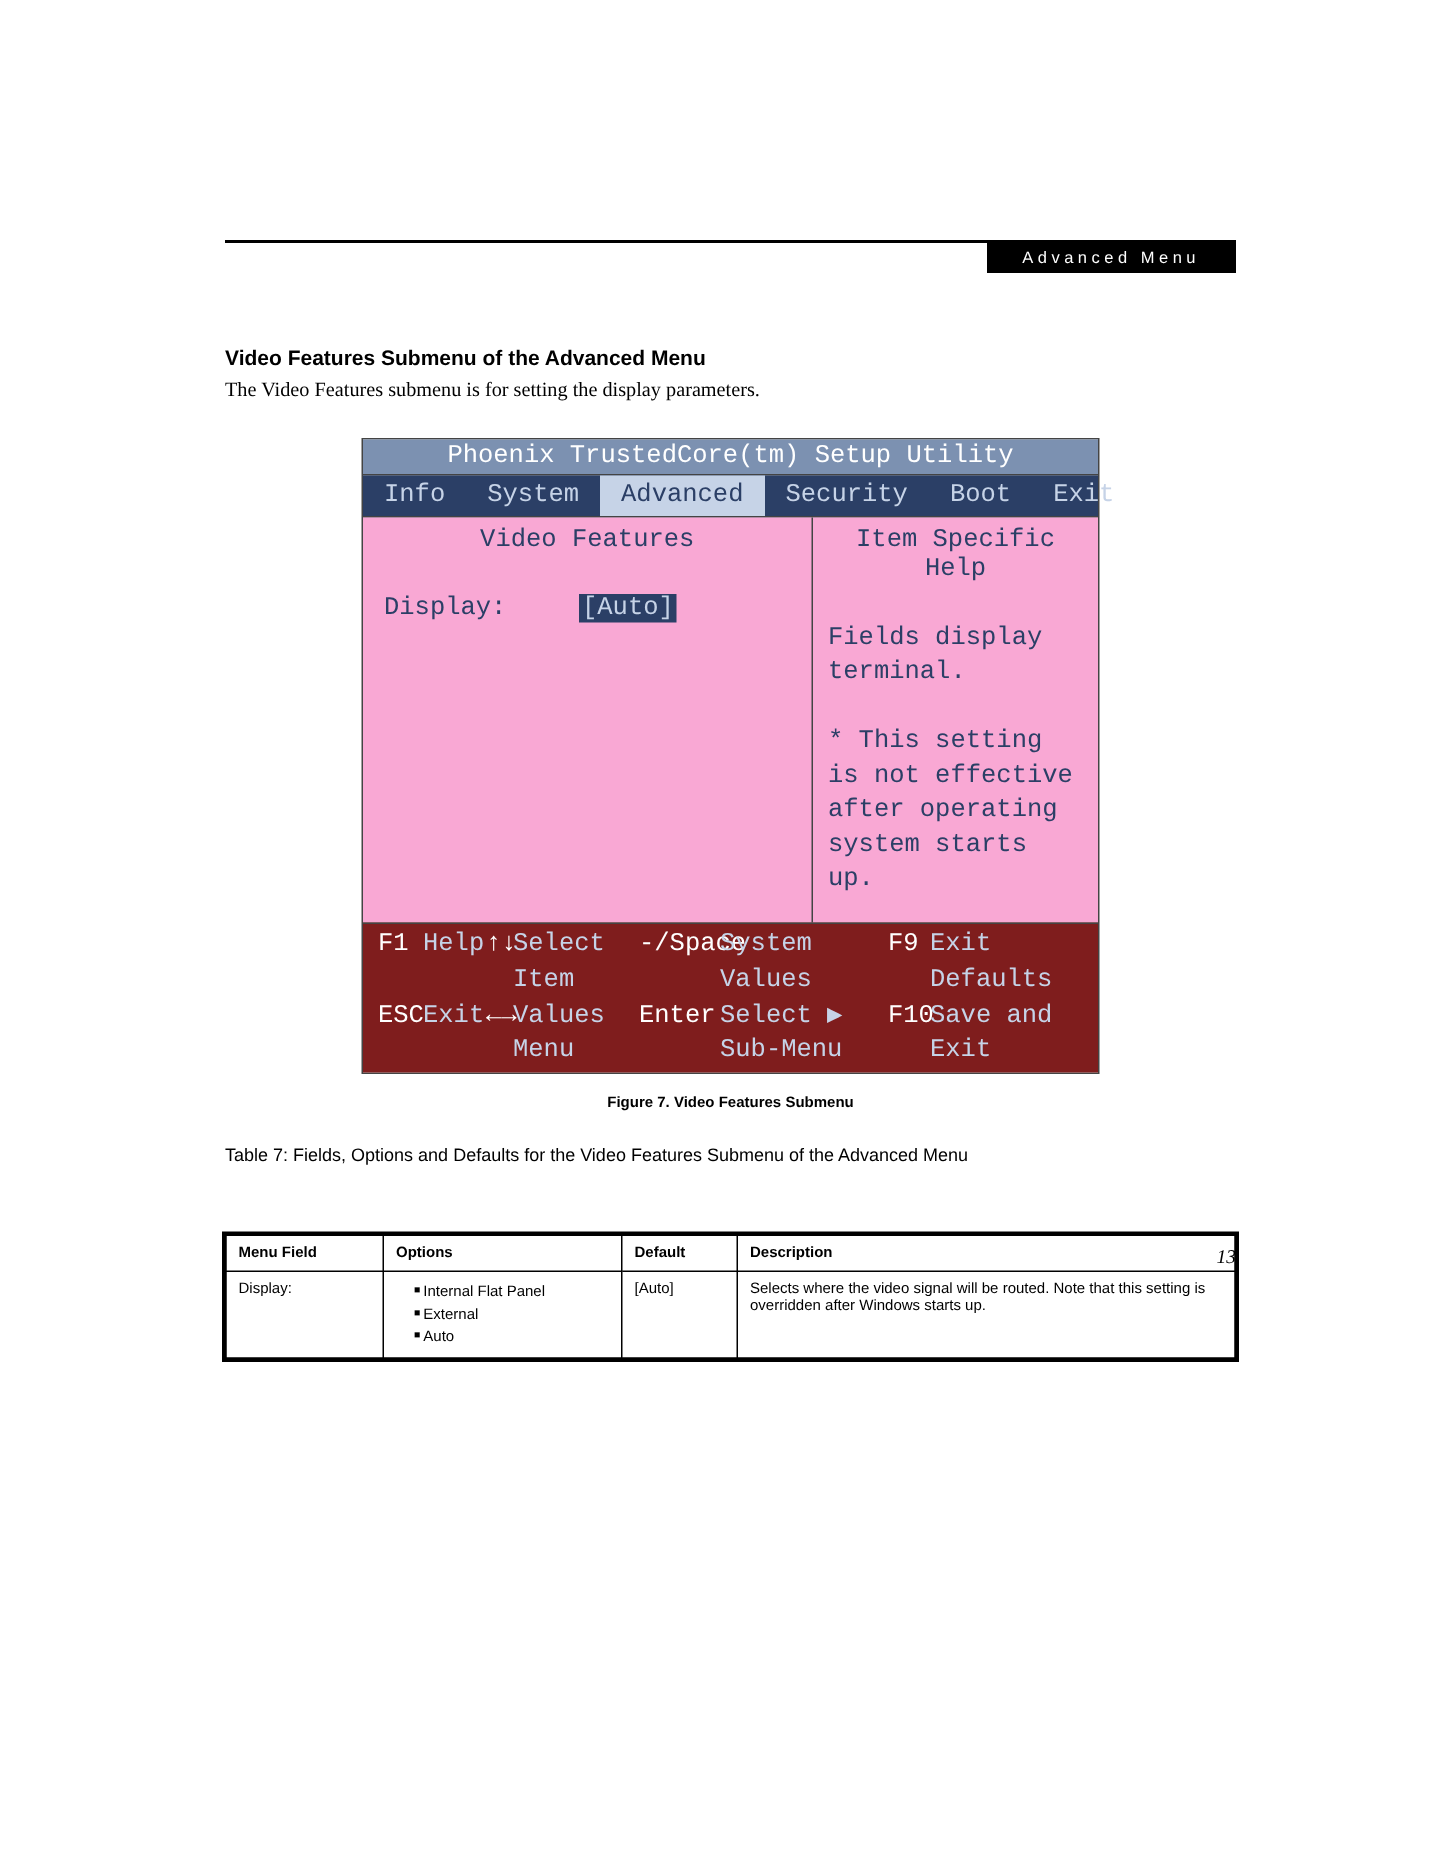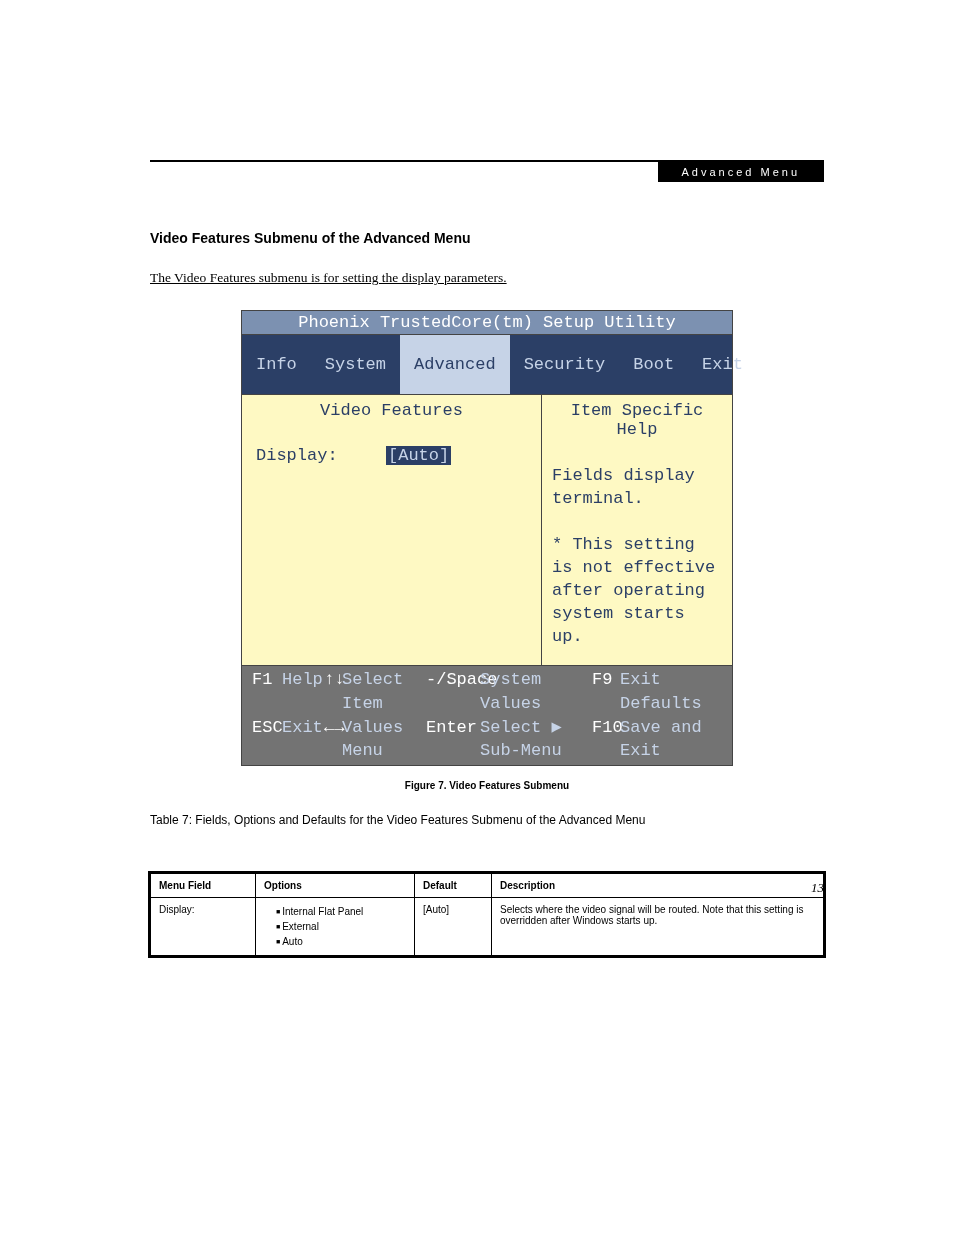--- a/index.html
+++ b/index.html
@@ -31,26 +31,25 @@
     font-weight: normal;
     font-size: 11px;
     letter-spacing: 3px;
     padding: 4px 24px 4px 24px;
   }
   .section-title {
     font-family: Verdana, Arial, sans-serif;
     font-weight: bold;
     font-size: 14px;
     margin-top: 48px;
-    margin-bottom: 24px;
+    margin-bottom: 6px;
   }
   .section-text {
     font-size: 13.5px;
     margin-bottom: 24px;
-    text-decoration: underline;
   }
   
   .bios {
     width: 490px;
     margin: 0 auto;
     border: 1px solid #444;
     font-family: 'Courier New', monospace;
     font-size: 17px;
   }
   .bios-title {
@@ -60,29 +59,29 @@
     padding: 2px 0;
     border-bottom: 1px solid #444;
   }
   .bios-tabs {
     background: #2b3f66;
     color: #c6d3e7;
     display: flex;
     border-bottom: 1px solid #444;
   }
   .bios-tab {
-    padding: 20px 14px;
+    padding: 4px 14px;
   }
   .bios-tab.active {
     background: #c6d3e7;
     color: #2b3f66;
   }
   .bios-body {
     display: flex;
-    background: #fef9c3;
+    background: #f9a8d4;
     color: #2b3f66;
     height: 270px;
   }
   .bios-left {
     flex: 1;
     padding: 6px 14px;
     border-right: 1px solid #444;
     display:flex;
     flex-direction:column;
   }
@@ -99,21 +98,21 @@
     color: #c6d3e7;
     padding: 0 2px;
   }
   .bios-right {
     width: 170px;
     padding: 6px 10px;
   }
   .bios-right-title { text-align:center; margin-bottom: 26px; }
   .bios-help-text { white-space: pre-line; line-height: 1.35; }
   .bios-footer {
-    background: #737373;
+    background: #7f1d1d;
     color: #c6d3e7;
     border-top: 1px solid #444;
     padding: 2px 10px;
     line-height: 1.4;
   }
   .bios-footer .fk { color: #fff; }
   .bios-footer-row {
     display:grid;
     grid-template-columns: 30px 42px 18px 84px 54px 112px 28px auto;
     column-gap: 0;

